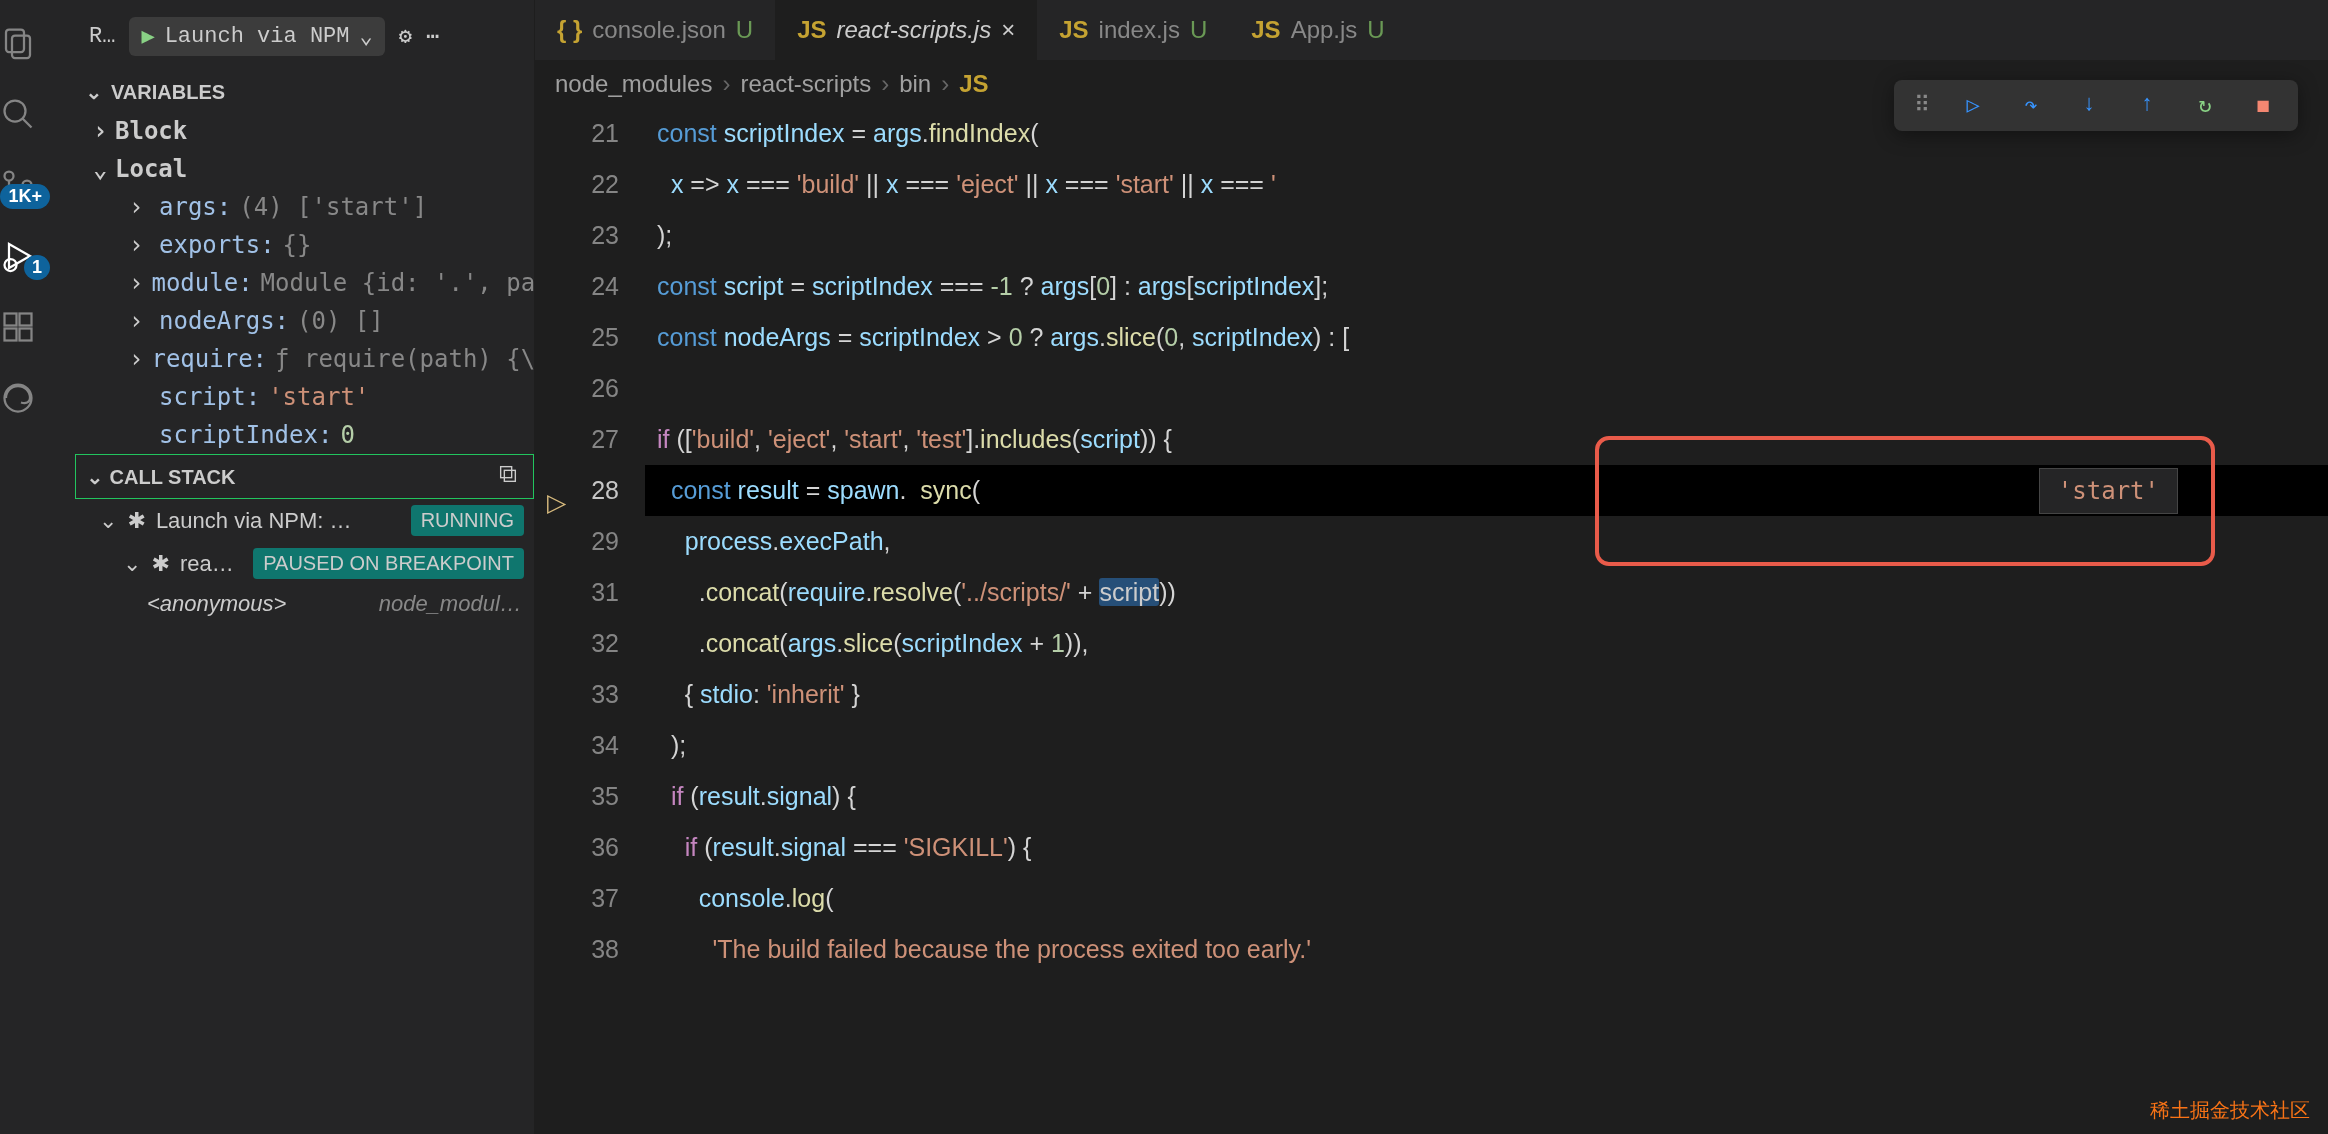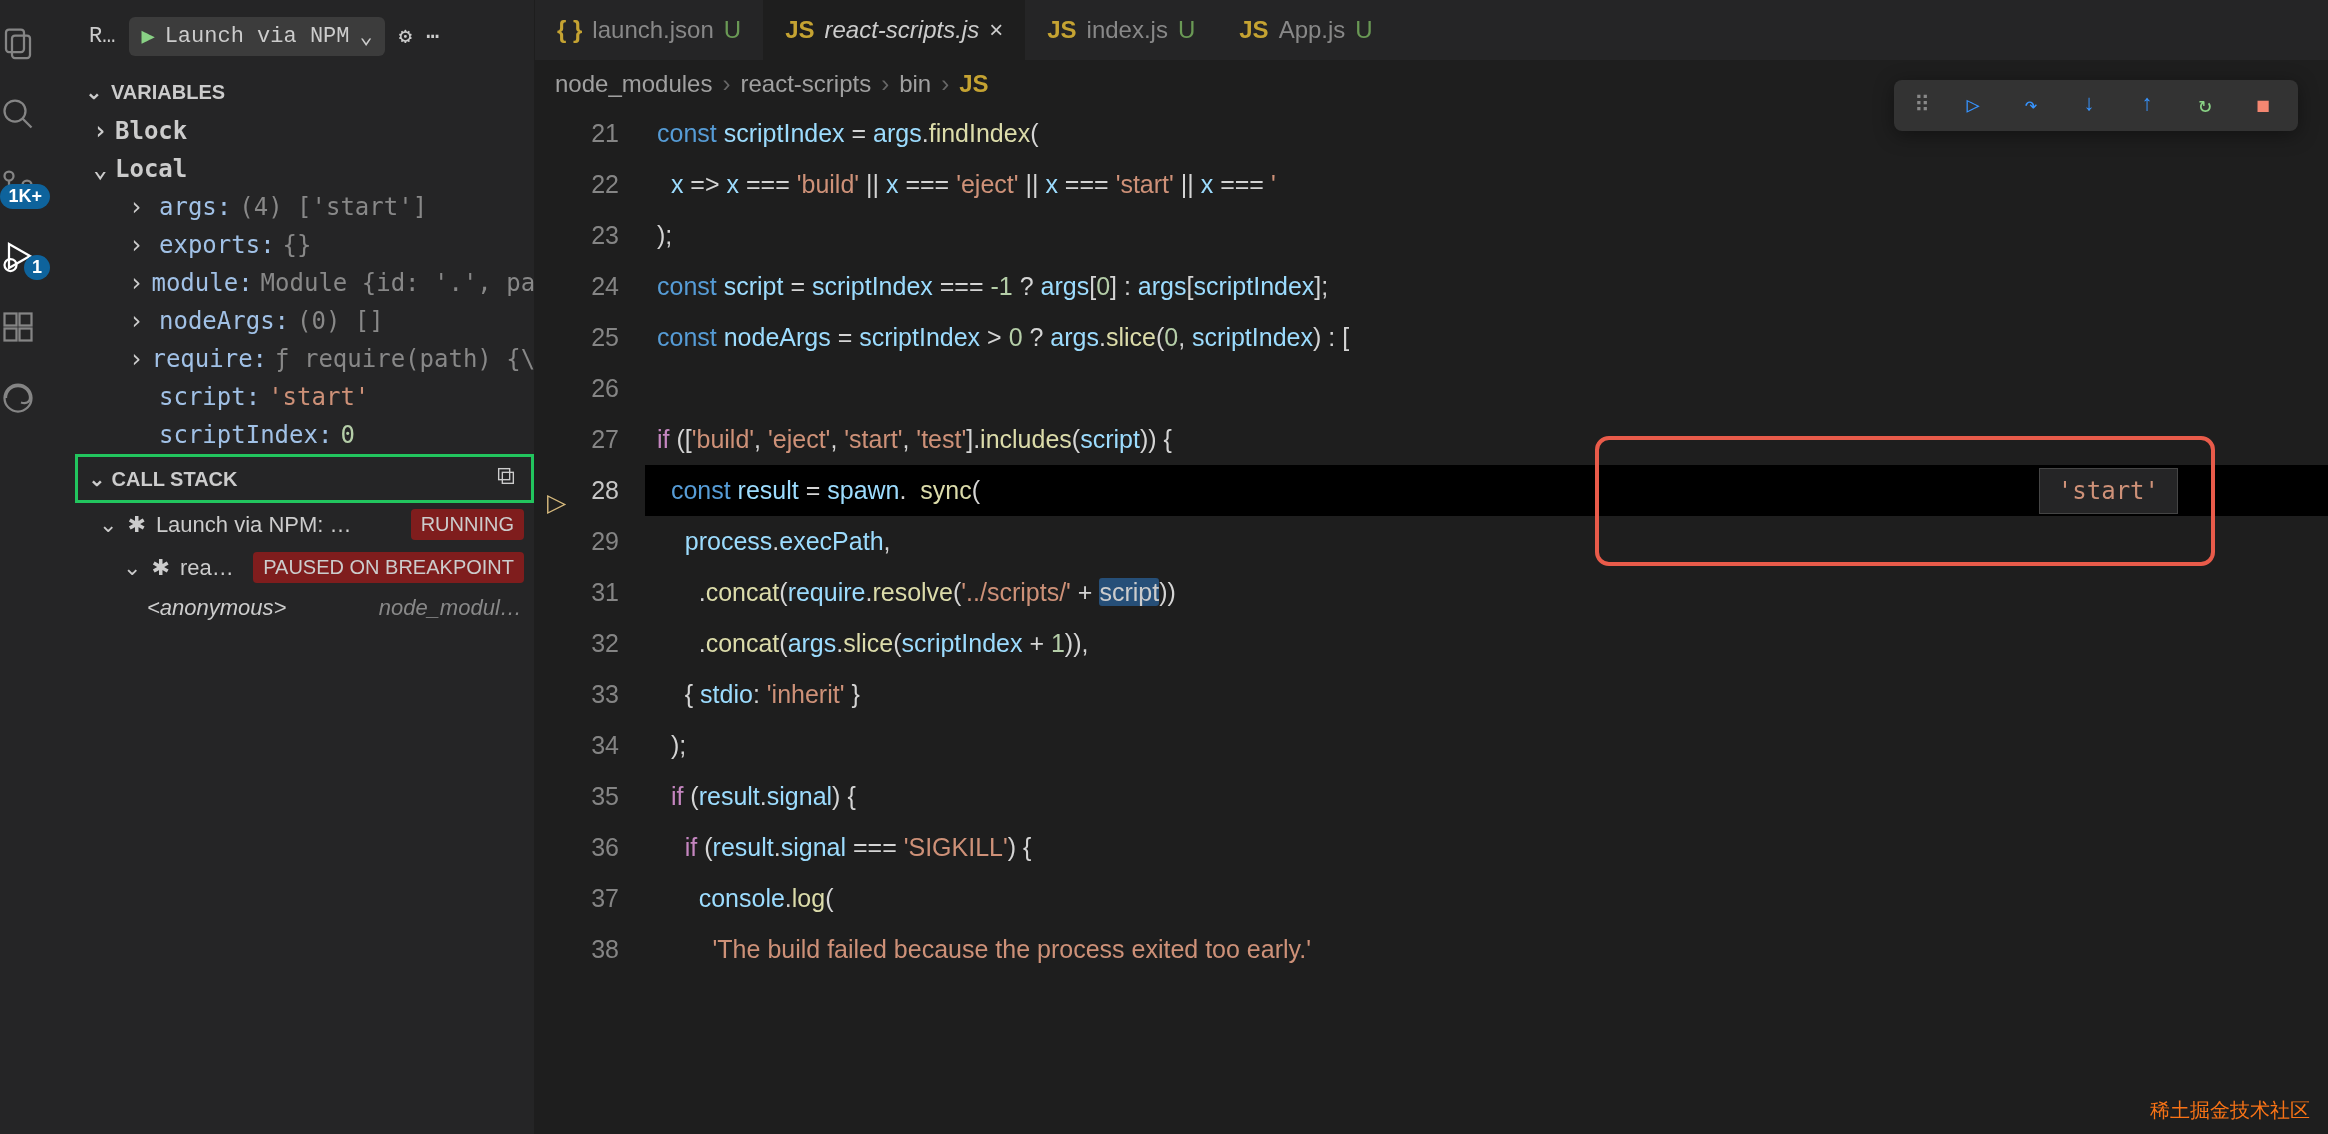--- a/index.html
+++ b/index.html
@@ -36,39 +36,39 @@
 .launch-select .play { color:#89d185; }
 .launch-select .name { color:#ccc; font-size:22px; white-space:nowrap; }
 .chev { color:#ccc; }
 .tb-icon { color:#ccc; cursor:pointer; }
 
 .section-header {
   display:flex; align-items:center; gap:8px; padding:8px 10px; font-weight:700;
   color:#ccc; font-size:20px; font-family:-apple-system,sans-serif; cursor:pointer;
 }
 .section-header .twisty { width:18px; display:inline-block; text-align:center; }
-.section-header.call-stack { border:3px solid #22c55e; justify-content:space-between; padding-right:14px;}
+.section-header.call-stack { border:1px solid #22c55e; justify-content:space-between; padding-right:14px;}
 .vars-body, .cs-body { font-family: Menlo, Consolas, monospace; }
 .vars-body { overflow:hidden; flex:0 0 auto; max-height:360px;}
 .var-row, .scope-row {
   display:flex; align-items:center; padding:5px 0 5px 30px; font-size:24px; white-space:nowrap;
   cursor:pointer;
 }
 .scope-row { padding-left:18px; font-weight:600; color:#ccc; }
 .var-row { padding-left:54px; gap:8px;}
 .var-row .k { color:#a1c1e6; }
 .var-row .v { color:#ccc; }
 .var-row .v.dim { color:#888; }
 .var-row .twisty, .scope-row .twisty { color:#ccc; width:22px; display:inline-block;}
 
 .cs-body { font-family:-apple-system,sans-serif; font-size:22px; }
 .cs-row { display:flex; align-items:center; padding:6px 10px 6px 24px; gap:10px; white-space:nowrap; cursor:pointer;}
 .cs-row .bug { color:#ccc; }
 .cs-row .tag {
-  background:#7f1d1d; color:#ccc; padding:4px 10px; border-radius:4px; font-size:20px; margin-left:auto;
+  background:#0f766e; color:#ccc; padding:4px 10px; border-radius:4px; font-size:20px; margin-left:auto;
 }
 .cs-row .more-link { color:#3794ff; }
 .cs-row.sub { padding-left:48px; }
 .cs-row.sub2 { padding-left:72px; font-style:italic;gap:40px;}
 .cs-row .dim { color:#888; }
 
 .editor-area { flex:1; display:flex; flex-direction:column; position:relative; min-width:0;}
 .tabs { display:flex; height:60px; background:#252526; }
 .tab {
   display:flex; align-items:center; gap:10px; padding:0 22px; font-size:24px;
@@ -268,21 +268,21 @@
       &nbsp;&nbsp;
       <span class="dim">node_modul…</span>
     </div>
   </div>
 </div>
 
 <div class="editor-area">
   <div class="tabs" id="tabs">
       <div class="tab">
         <span class="fic json">{ }</span>
-        <span class="name">launch.json</span>
+        <span class="name">console.json</span>
         <span class="git">U</span>
       </div>
       <div class="tab active italic">
         <span class="fic js">JS</span>
         <span class="name">react-scripts.js</span>
         <span class="close">×</span>
       </div>
       <div class="tab">
         <span class="fic js">JS</span>
         <span class="name">index.js</span>

